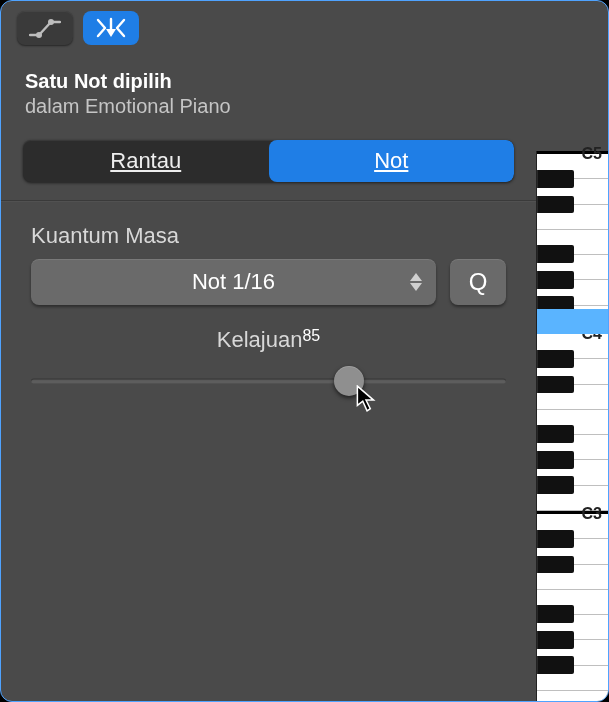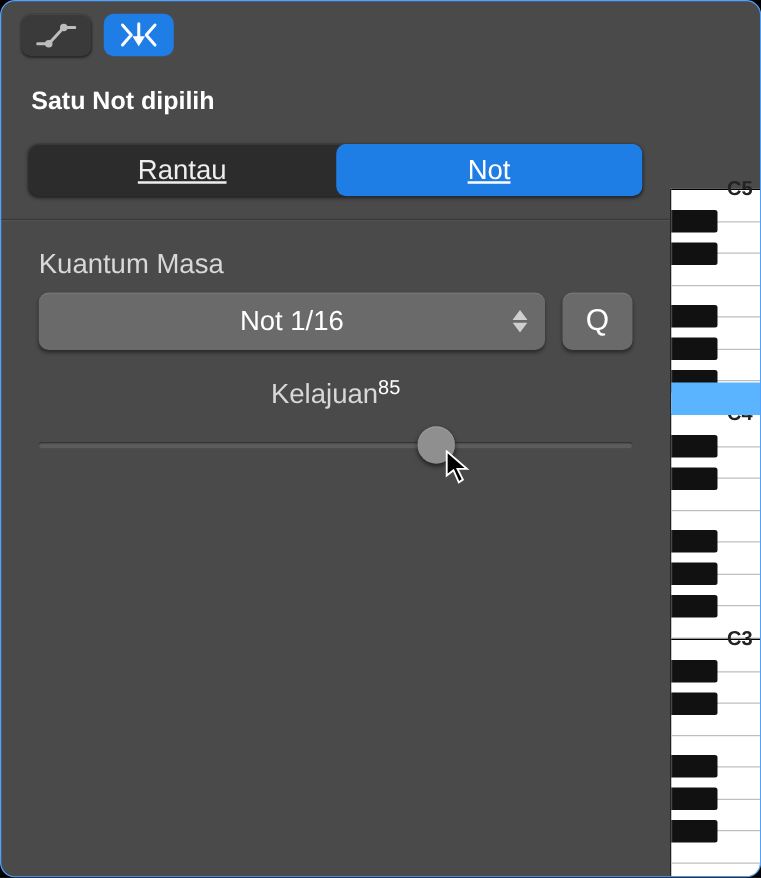--- a/index.html
+++ b/index.html
@@ -94,21 +94,21 @@
     pointer-events:none;
   }
   
   .piano {
     position:absolute; right:0; top:150px; bottom:0; width:72px;
     background:#fff;
     border-left:1px solid #222;
   }
   .oct {
     position:relative; width:100%; height:180px;
-    border-top:1px solid #000000;
+    border-top:3px solid #000000;
   }
   .wkey { position:absolute; left:0; right:0; height:calc(100%/7); border-bottom:1px solid #bfbfbf; }
   .bkey { position:absolute; left:0; width:52%; height:calc(100%/12 * 1.2); background:#111; border-radius:0 2px 2px 0; box-shadow:1px 0 0 rgba(255,255,255,.1) inset; }
   .octlabel {
     position:absolute; right:6px; font-size:16px; font-weight:600; color:#222;
     top:-9px; background:transparent;
   }
   .c4mark {
     position:absolute; left:0; right:0; height:calc(100%/7);
     background:#5ab4ff;
@@ -134,20 +134,21 @@
           <polyline points="3,3 10,11 3,19" stroke="#fff" stroke-width="2.4" fill="none" stroke-linecap="round" stroke-linejoin="round"></polyline>
           <line x1="16" y1="2" x2="16" y2="13" stroke="#fff" stroke-width="2.4" stroke-linecap="round"></line>
           <polygon points="11,12 21,12 16,20" fill="#fff"></polygon>
           <polyline points="29,3 22,11 29,19" stroke="#fff" stroke-width="2.4" fill="none" stroke-linecap="round" stroke-linejoin="round"></polyline>
         </svg>
       </div>
     </div>
 
     <div class="header">
       <div class="title">Satu Not dipilih</div>
+      <div class="subtitle">dalam Emotional Piano</div>
     </div>
 
     <div class="segmented">
       <div class="seg">Rantau</div>
       <div class="seg active">Not</div>
     </div>
 
     <div class="divider"></div>
 
     <div class="controls">

